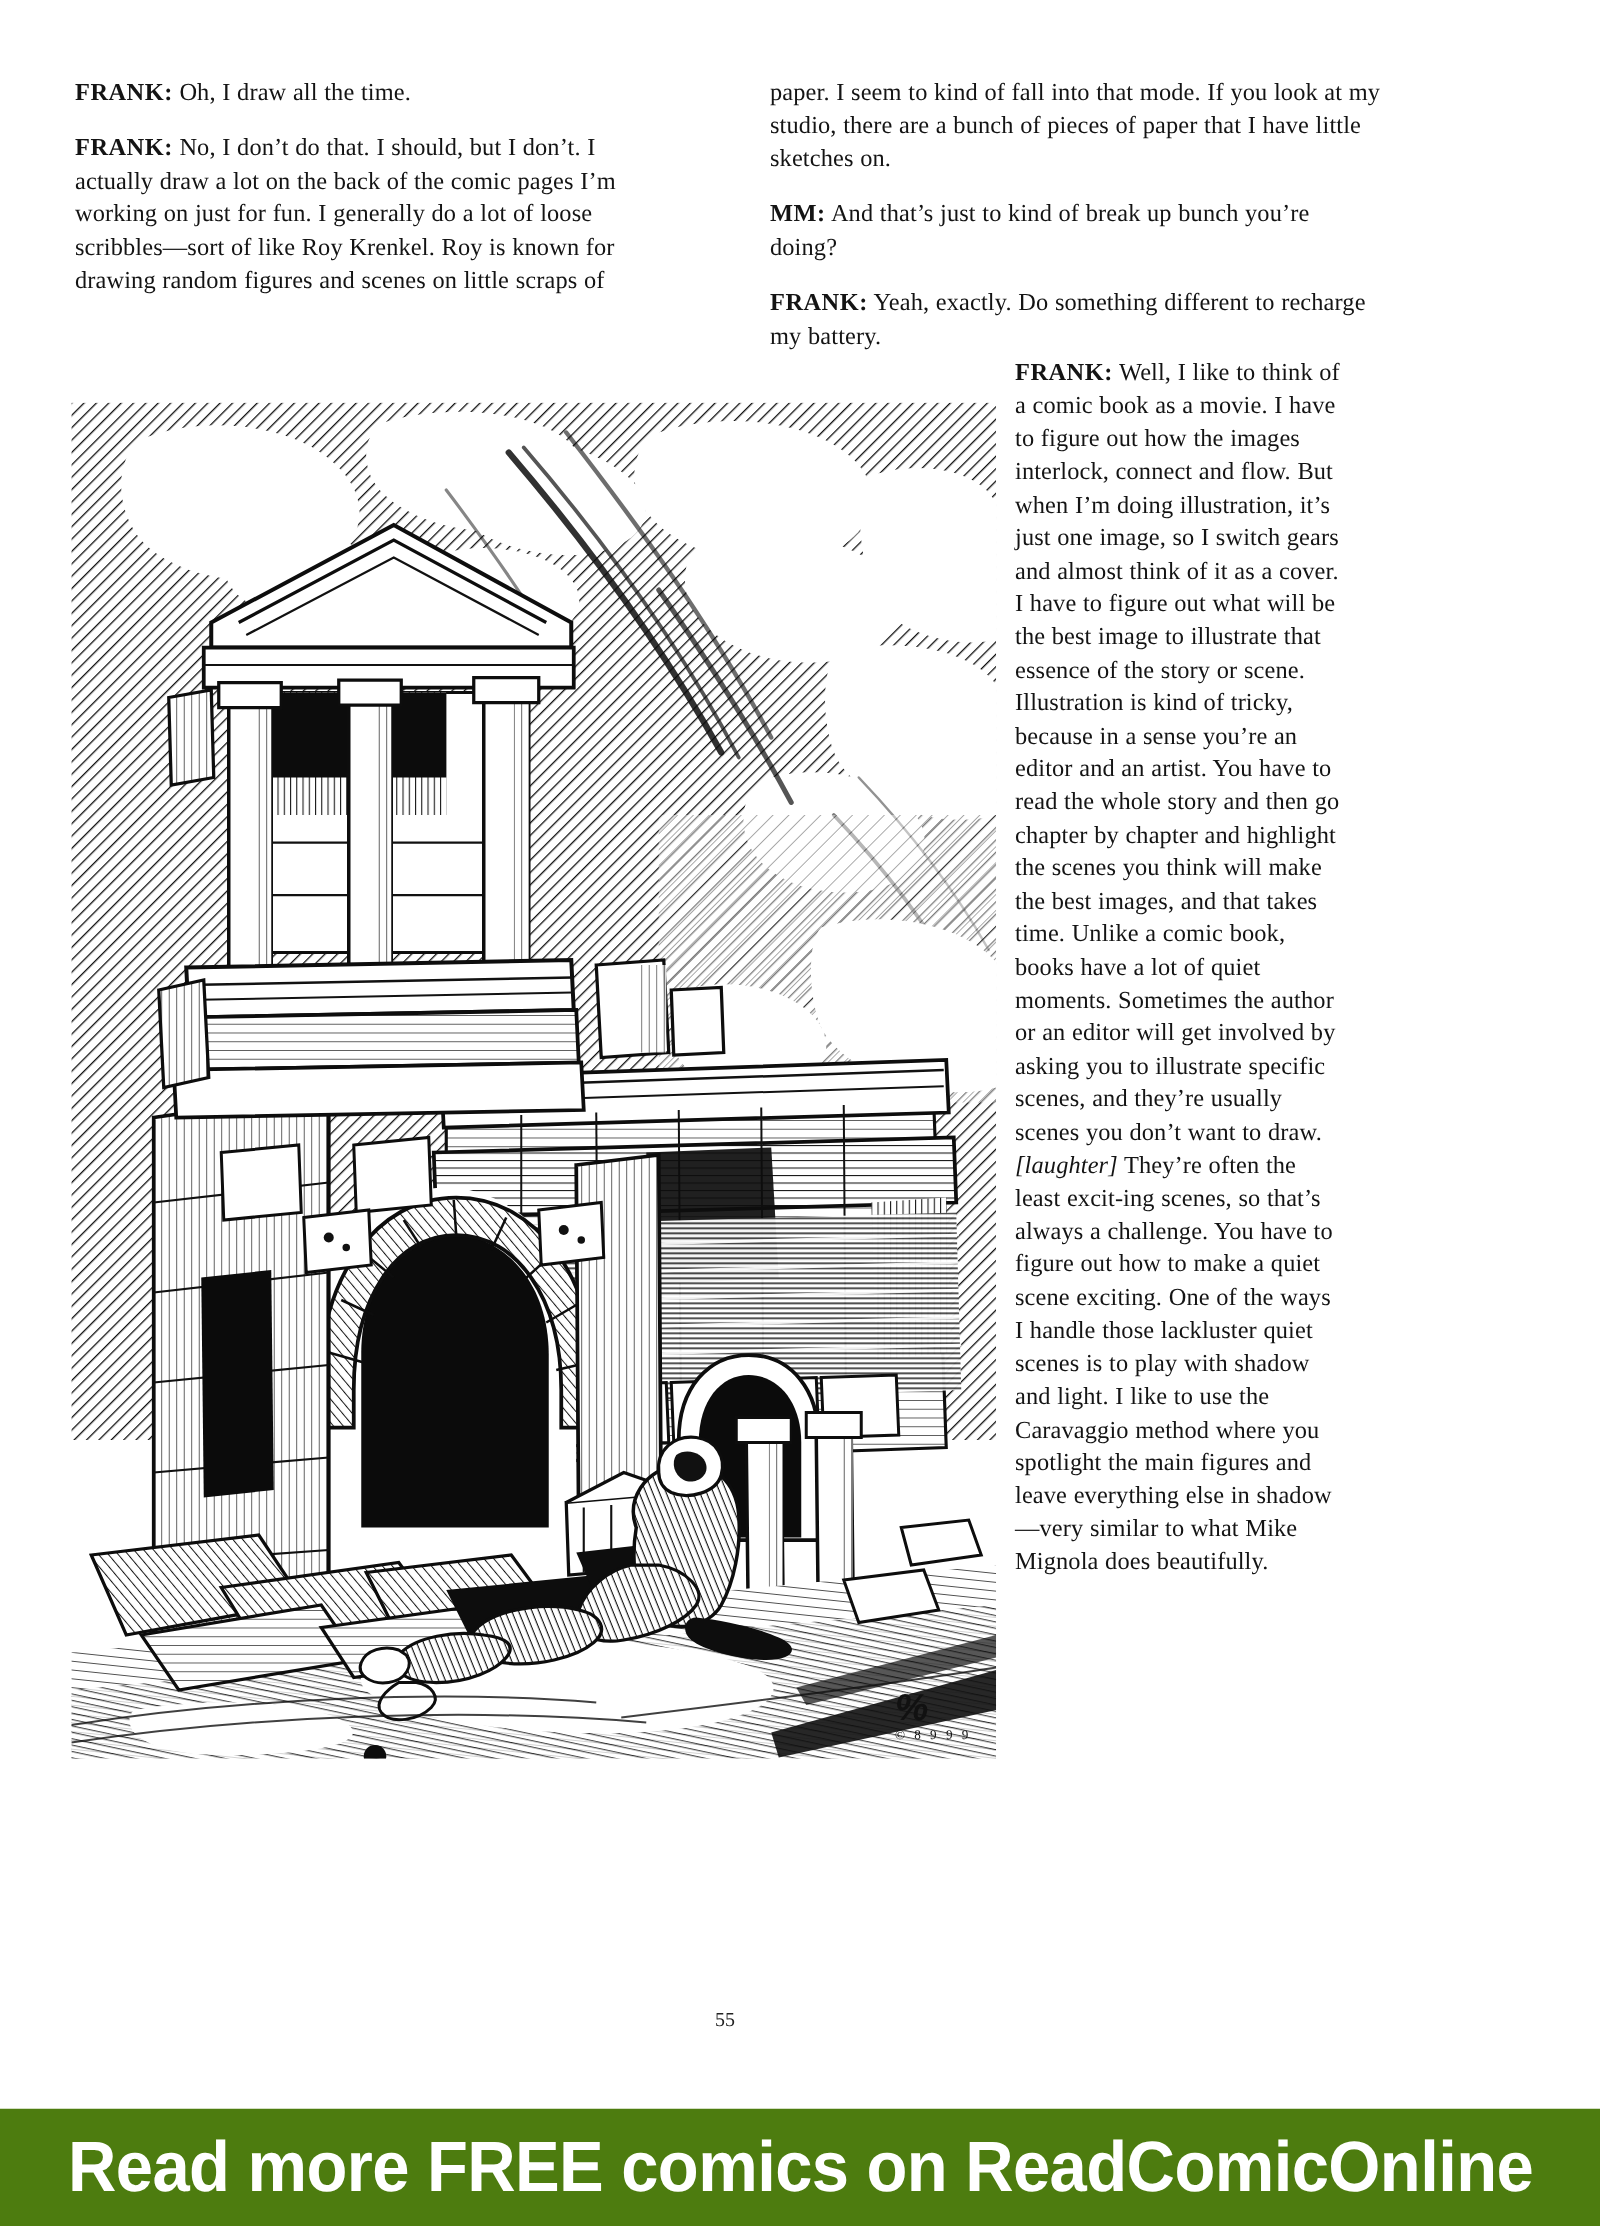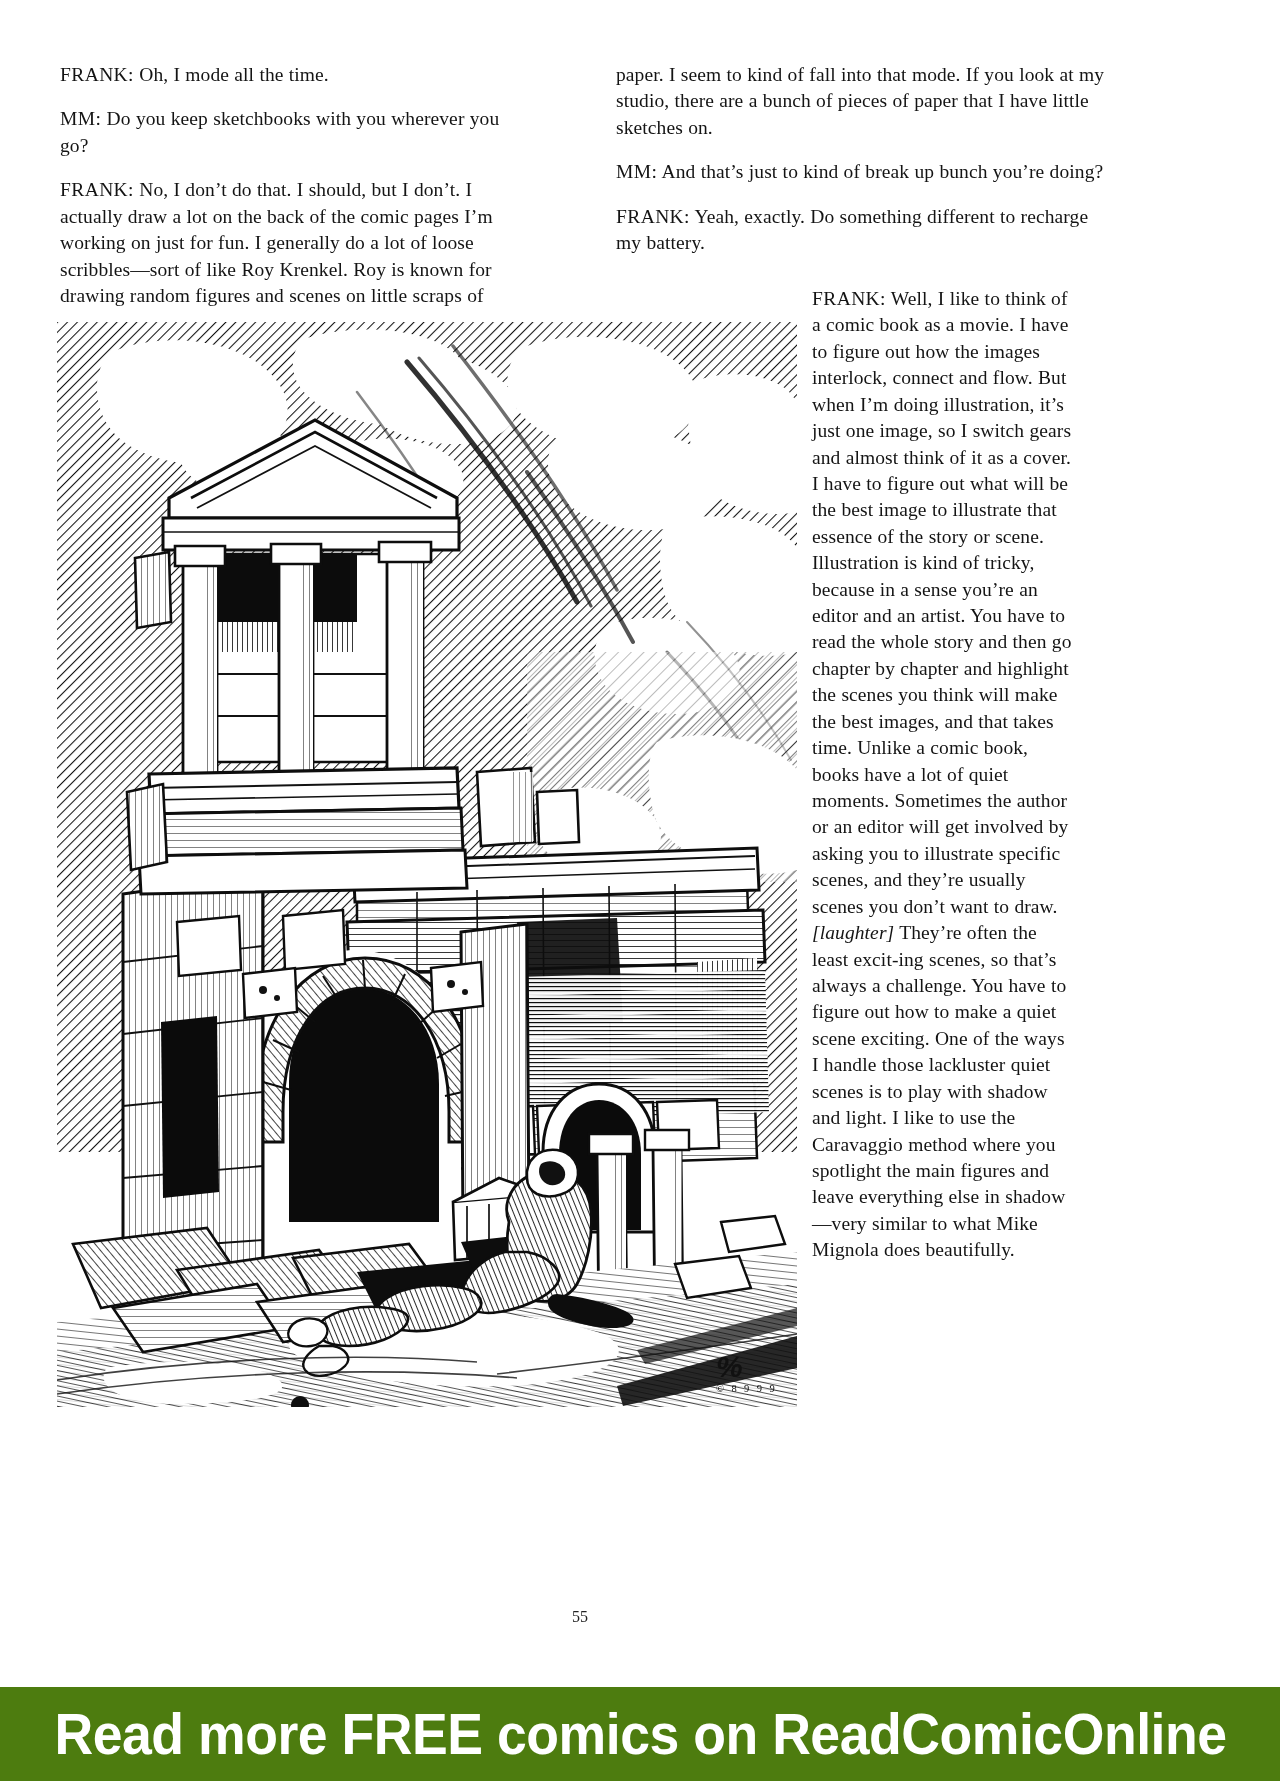--- a/index.html
+++ b/index.html
@@ -25,21 +25,21 @@
   }
   .col p {
     margin: 0 0 18px 0;
     font-size: 19.5px;
     line-height: 1.355;
     letter-spacing: 0.1px;
     word-spacing: 0.3px;
   }
   .col p:last-child { margin-bottom: 0; }
   .spk {
-    font-weight: normal;
+    font-weight: bold;
     letter-spacing: 0.4px;
   }
   .laugh { font-style: italic; }
 
   #col-left  { left: 60px;  top: 62px;  width: 468px; }
   #col-mid   { left: 580px; top: 62px;  width: 490px; margin-left: 36px; }
   #col-right { left: 812px; top: 286px; width: 262px; }
   #col-right p { margin-bottom: 16px; }
 
   
@@ -111,22 +111,21 @@
     transform: scaleX(0.94);
     white-space: nowrap;
   }
 </style>
 </head>
 <body>
 
 <div id="page">
 
   <div class="col" id="col-left">
-    <p><span class="spk">FRANK:</span><span> Oh, I mode all the time.</span></p>
-    <p><span class="spk">MM:</span><span> Do you keep sketchbooks with you wherever you go?</span></p>
+    <p><span class="spk">FRANK:</span><span> Oh, I draw all the time.</span></p>
     <p><span class="spk">FRANK:</span><span> No, I don’t do that. I should, but I don’t. I actually draw a lot on the back of the comic pages I’m working on just for fun. I generally do a lot of loose scribbles—sort of like Roy Krenkel. Roy is known for drawing random figures and scenes on little scraps of</span></p>
   </div>
 
   <div class="col" id="col-mid">
     <p><span>paper. I seem to kind of fall into that mode. If you look at my studio, there are a bunch of pieces of paper that I have little sketches on.</span></p>
     <p><span class="spk">MM:</span><span> And that’s just to kind of break up bunch you’re doing?</span></p>
     <p><span class="spk">FRANK:</span><span> Yeah, exactly. Do something different to recharge my battery.</span></p>
   </div>
 
   <div class="col" id="col-right">

